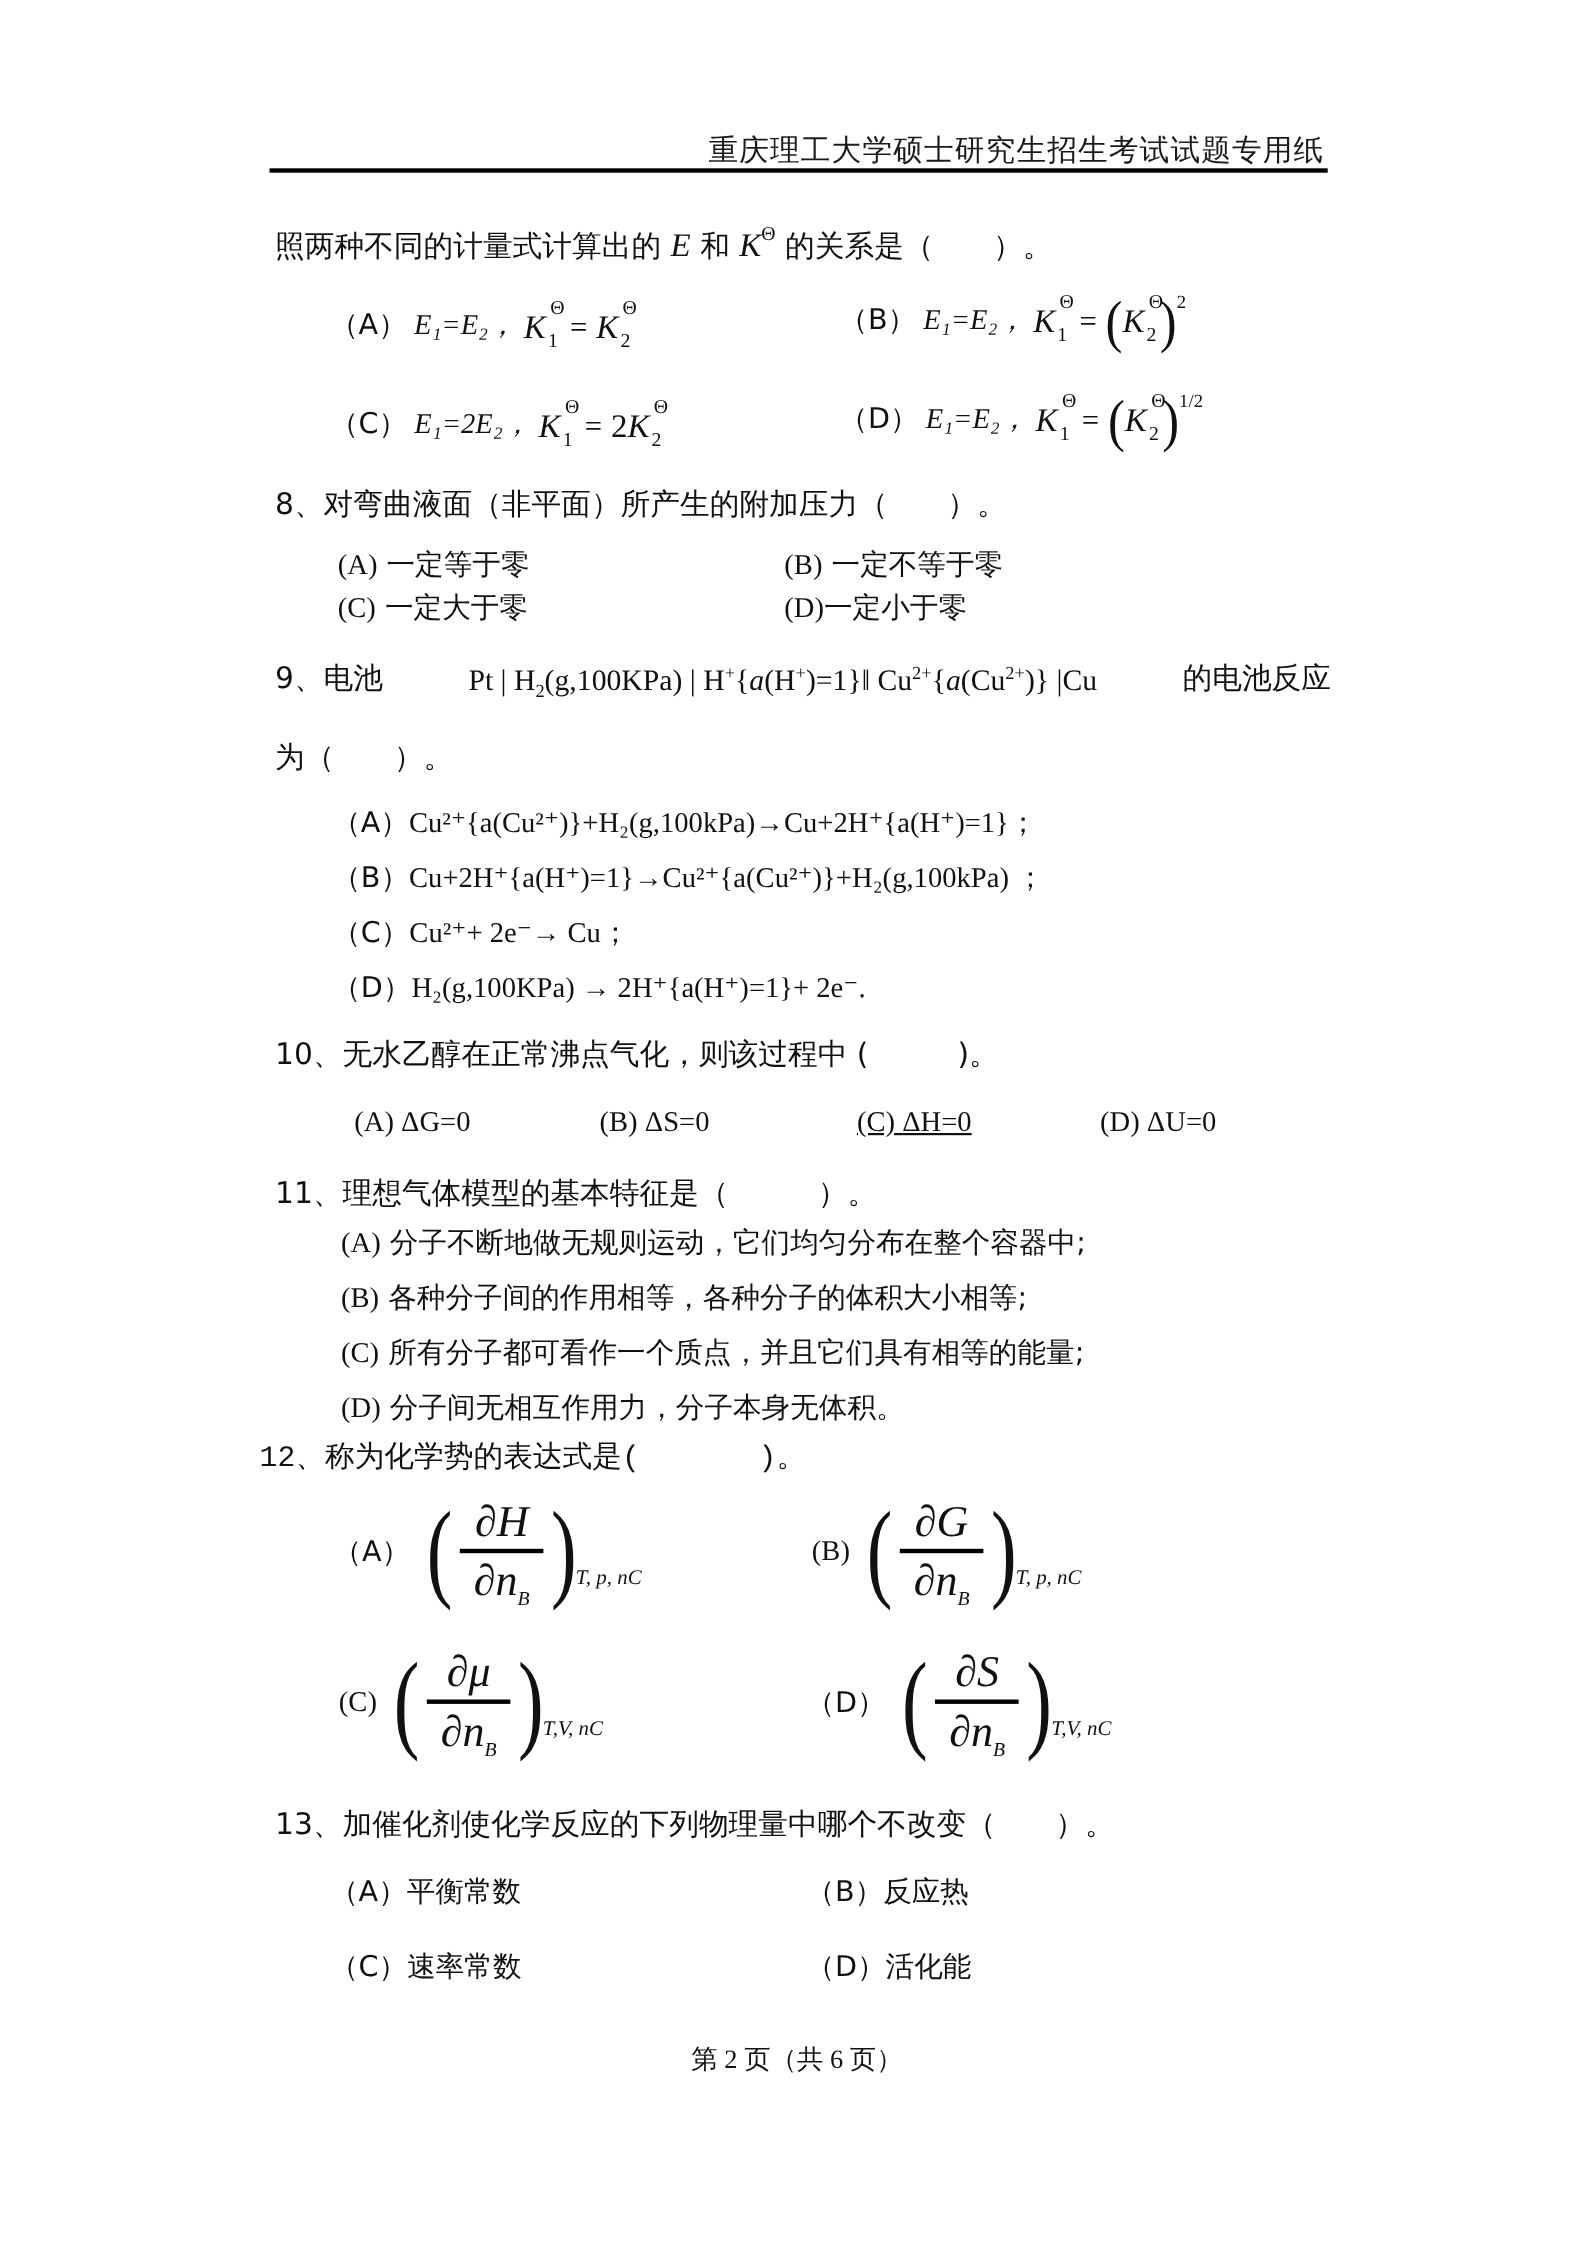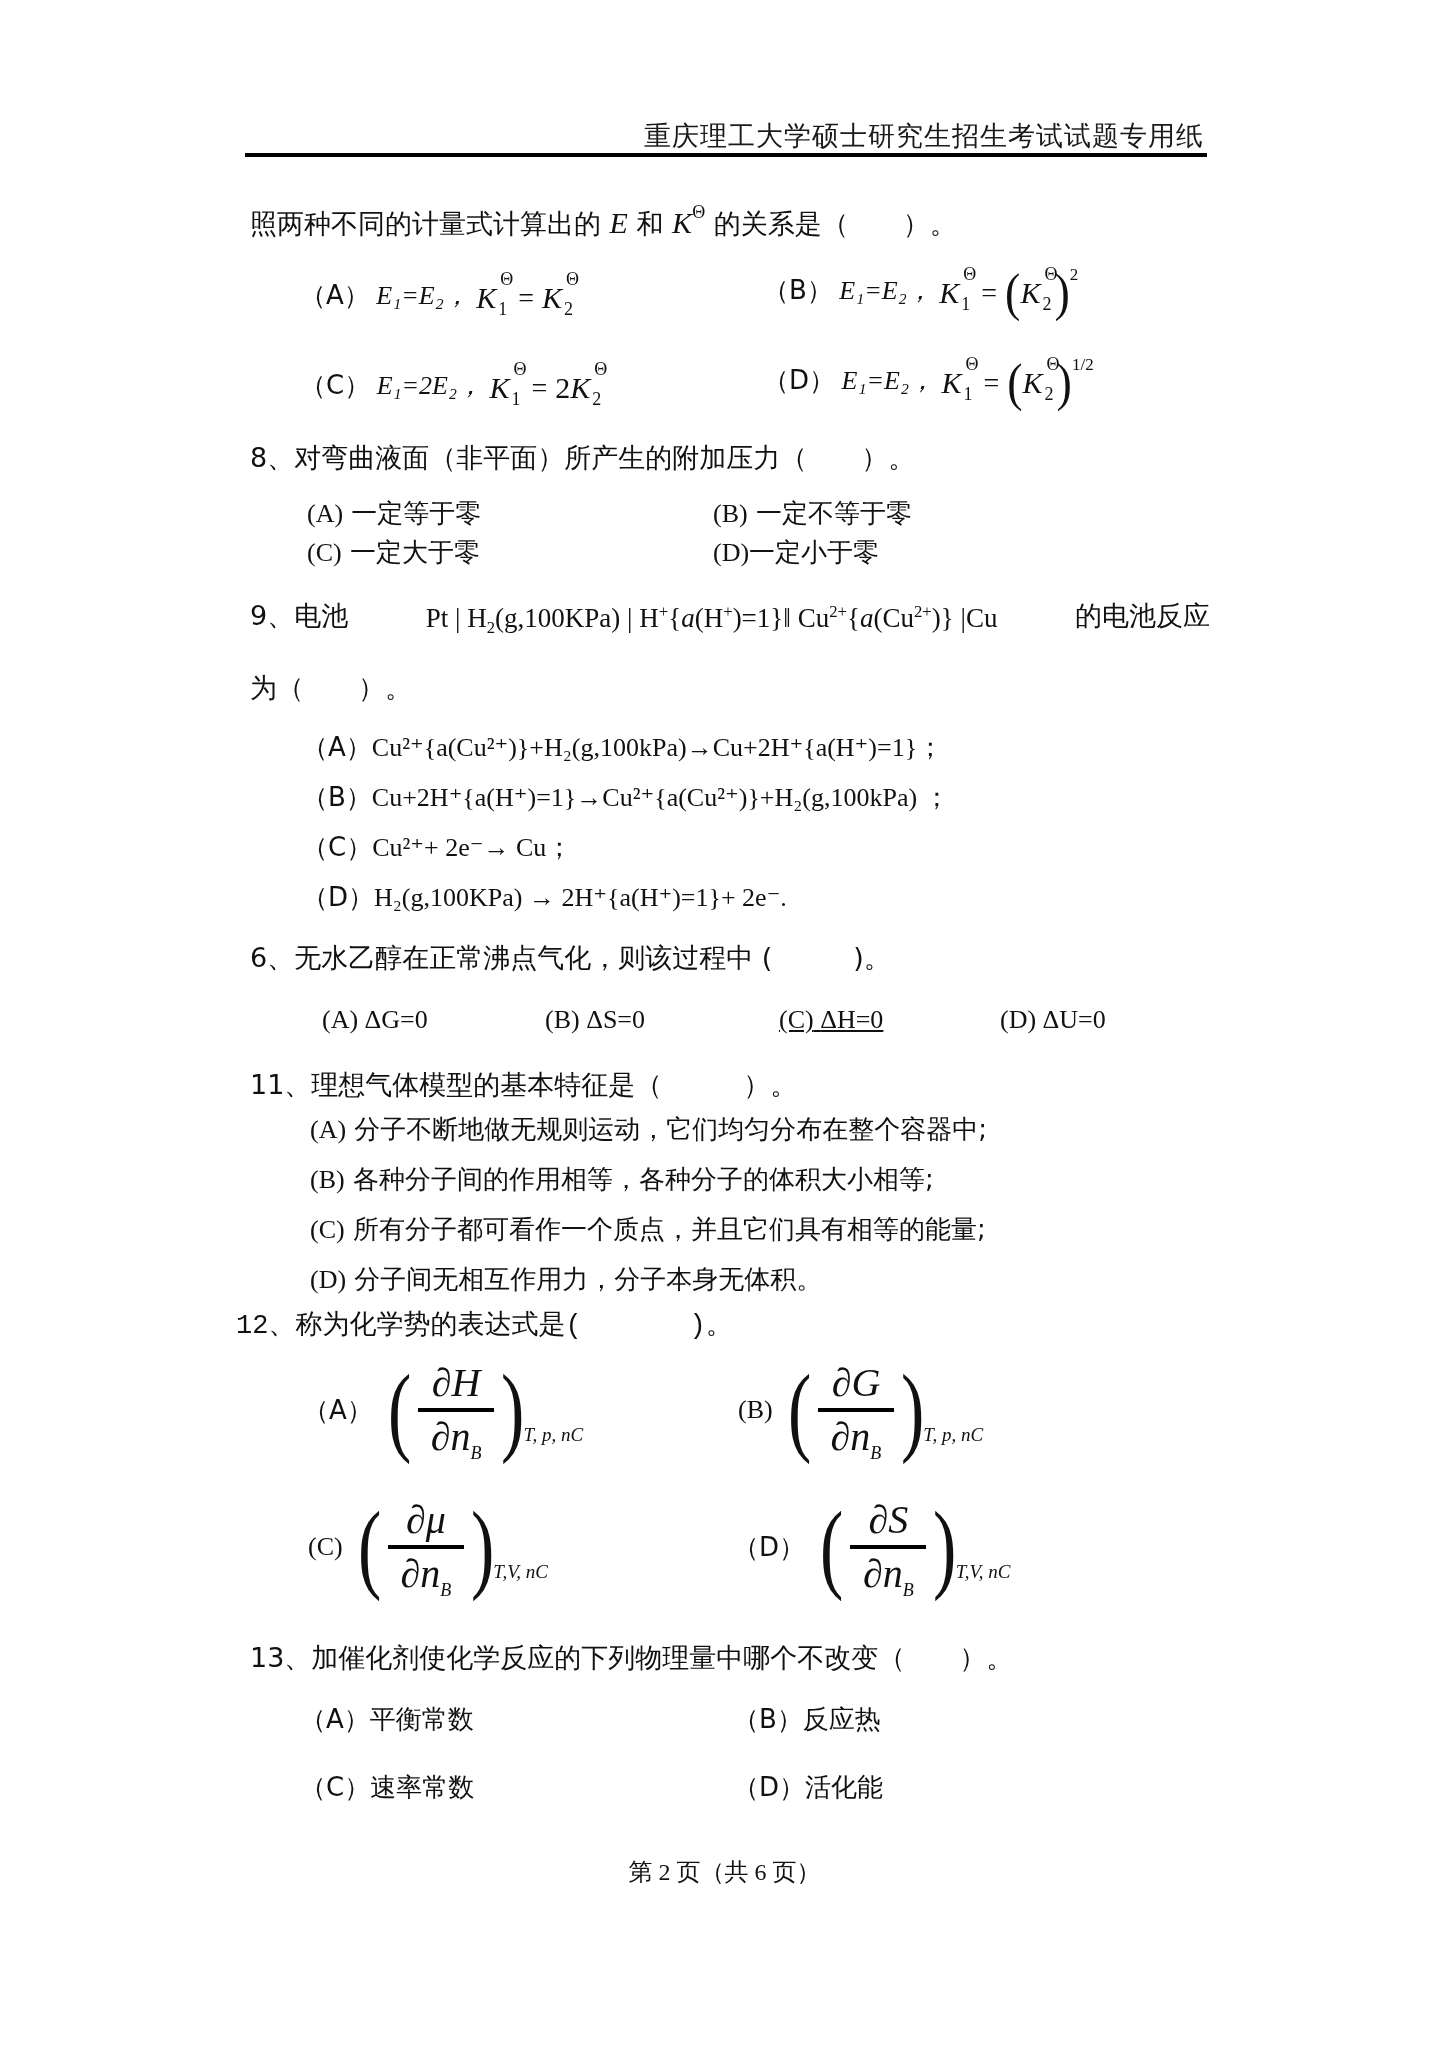--- a/index.html
+++ b/index.html
@@ -109,21 +109,21 @@
     <span>|</span><span>Cu</span>
   </span>
   <span class="cn">的电池反应</span>
 </div>
 <div class="abs q cn" style="left:250px; top:670px;">为（　　）。</div>
 <div class="abs opt sr" style="left:302px; top:730px;"><span class="cn">（A）</span><span>Cu²⁺{a(Cu²⁺)}+H₂(g,100kPa)→Cu+2H⁺{a(H⁺)=1}；</span></div>
 <div class="abs opt sr" style="left:302px; top:780px;"><span class="cn">（B）</span><span>Cu+2H⁺{a(H⁺)=1}→Cu²⁺{a(Cu²⁺)}+H₂(g,100kPa) ；</span></div>
 <div class="abs opt sr" style="left:302px; top:830px;"><span class="cn">（C）</span><span>Cu²⁺+ 2e⁻→ Cu；</span></div>
 <div class="abs opt sr" style="left:302px; top:880px;"><span class="cn">（D）</span><span>H₂(g,100KPa) → 2H⁺{a(H⁺)=1}+ 2e⁻.</span></div>
 
-<div class="abs q cn" style="left:250px; top:940px;">6、无水乙醇在正常沸点气化，则该过程中 (　　　)。</div>
+<div class="abs q cn" style="left:250px; top:940px;">10、无水乙醇在正常沸点气化，则该过程中 (　　　)。</div>
 <div class="abs opt sr" style="left:322px; top:1005px;"><span>(A)</span> <span>ΔG=0</span></div>
 <div class="abs opt sr" style="left:545px; top:1005px;"><span>(B)</span> <span>ΔS=0</span></div>
 <div class="abs opt sr" style="left:779px; top:1005px;text-decoration:underline;"><span>(C)</span> <span>ΔH=0</span></div>
 <div class="abs opt sr" style="left:1000px; top:1005px;"><span>(D)</span> <span>ΔU=0</span></div>
 
 <div class="abs q cn" style="left:250px; top:1067px;">11、理想气体模型的基本特征是（　　　）。</div>
 <div class="abs opt" style="left:310px; top:1112px;"><span class="sr">(A)</span> <span class="cn">分子不断地做无规则运动，它们均匀分布在整个容器中;</span></div>
 <div class="abs opt" style="left:310px; top:1162px;"><span class="sr">(B)</span> <span class="cn">各种分子间的作用相等，各种分子的体积大小相等;</span></div>
 <div class="abs opt" style="left:310px; top:1212px;"><span class="sr">(C)</span> <span class="cn">所有分子都可看作一个质点，并且它们具有相等的能量;</span></div>
 <div class="abs opt" style="left:310px; top:1262px;"><span class="sr">(D)</span> <span class="cn">分子间无相互作用力，分子本身无体积。</span></div>

